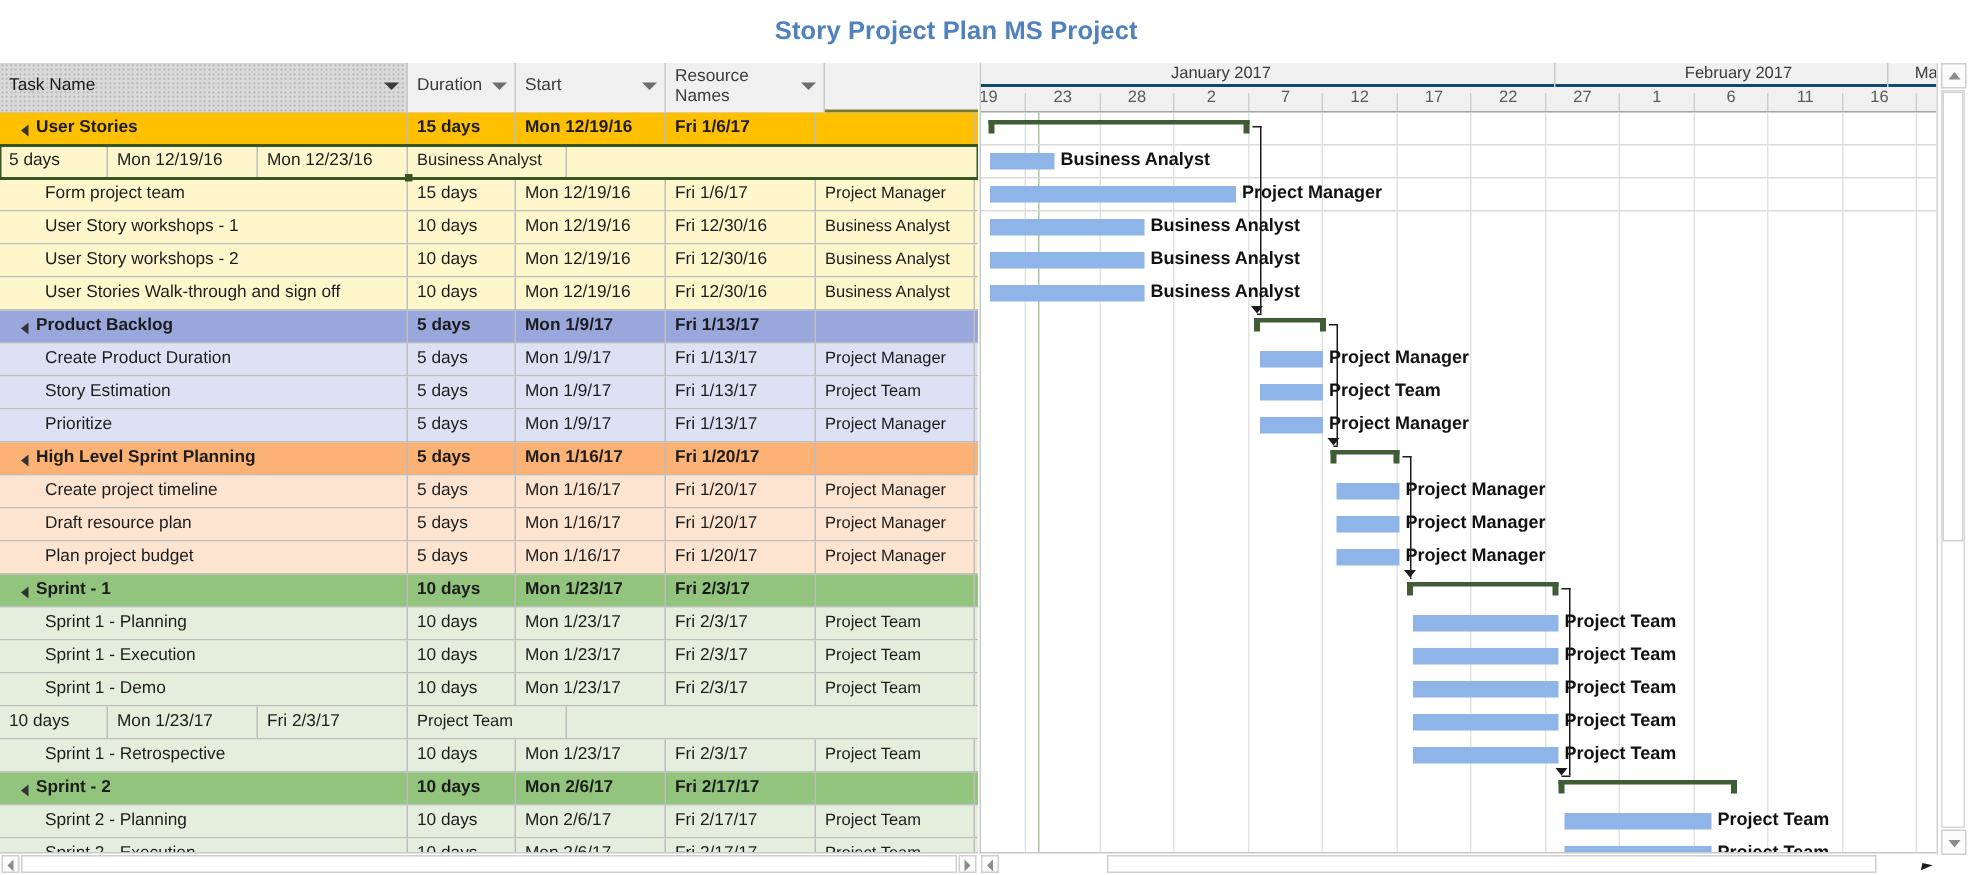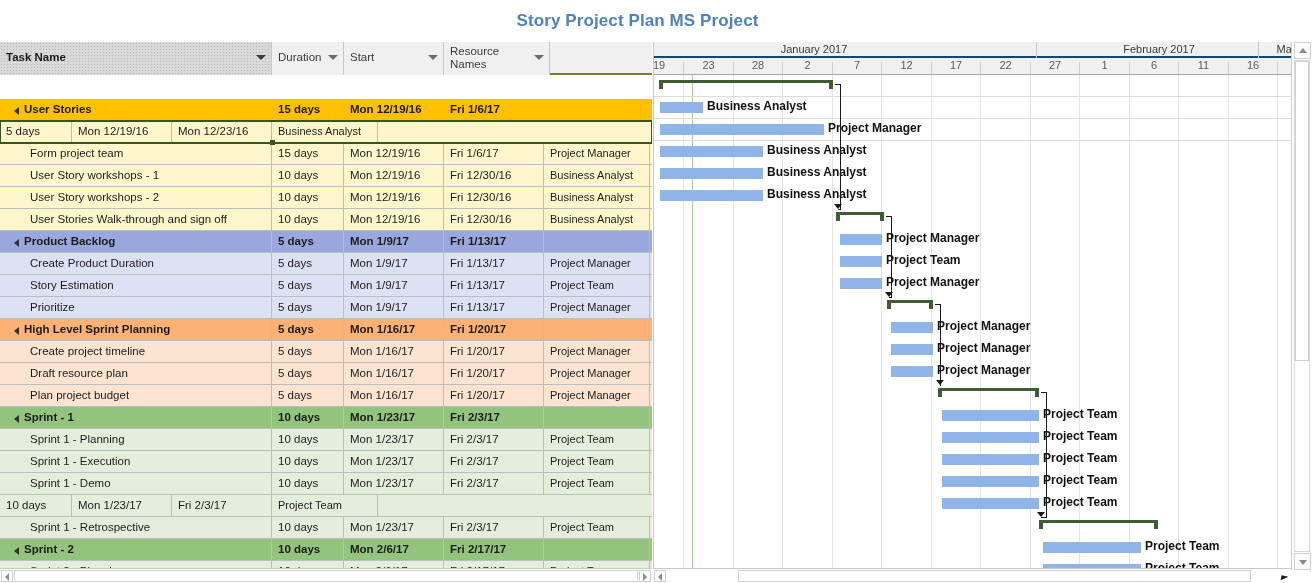--- a/index.html
+++ b/index.html
@@ -17,21 +17,21 @@
   
   .grid { position:absolute; left:0; top:42px; width:652px; height:528px; }
 
   .hdr-row { position:absolute; left:0; top:0; width:652px; height:33px;
     background:#f0f0f0; border-bottom:2px solid #7a7a2a; display:flex; }
   .hdr-cell { position:relative; height:33px; border-right:1px solid #c8c8c8;
     font-size:11.5px; color:#3a3a3a; padding:9px 0 0 6px; overflow:hidden;
     background:#f0f0f0; }
   .hdr-cell.sel { background:#d9d9d9;
     background-image:radial-gradient(#b9b9b9 0.6px, transparent 0.7px);
-    background-size:3px 3px; font-weight:bold; color:#1a1a1a; }
+    background-size:3px 3px; font-weight:normal; color:#1a1a1a; }
   .hdr-cell.two { padding-top:3px; line-height:12.5px; }
   .hdr-cell .fdrop { position:absolute; right:5px; top:13px; width:0;height:0;
     border-left:5px solid transparent;border-right:5px solid transparent;
     border-top:5px solid #6d6d6d; }
   .hdr-cell.sel .fdrop { border-top-color:#3c3c3c; }
 
   .rows { position:absolute; left:0; top:33px; width:652px; height:495px;
     overflow:hidden; }
   .row { position:relative; height:22px; display:flex; width:652px;
     border-bottom:1px solid #bdbdbd; }
@@ -48,21 +48,21 @@
   .tri { position:absolute; left:14px; top:8px; width:0;height:0;
     border-top:4px solid transparent; border-bottom:4px solid transparent;
     border-right:5px solid #333; }
 
   
   .row.selrow { outline:2px solid #375623; outline-offset:-1px; z-index:4; }
   .selhandle { position:absolute; right:-3px; bottom:-3px; width:5px;height:5px;
     background:#375623; }
 
   
-  .g-yellow-h { background:#ffc000;margin-top:24px; }
+  .g-yellow-h { background:#ffc000; }
   .g-yellow   { background:#fff7cc; }
   .g-blue-h   { background:#9aa7dd; }
   .g-blue     { background:#dde1f4; }
   .g-orange-h { background:#fbb274; }
   .g-orange   { background:#fce4d0; }
   .g-green-h  { background:#93c47d; }
   .g-green    { background:#e3efdc; }
 
   
   .gantt { position:absolute; left:653px; top:42px; width:638px; height:528px;

